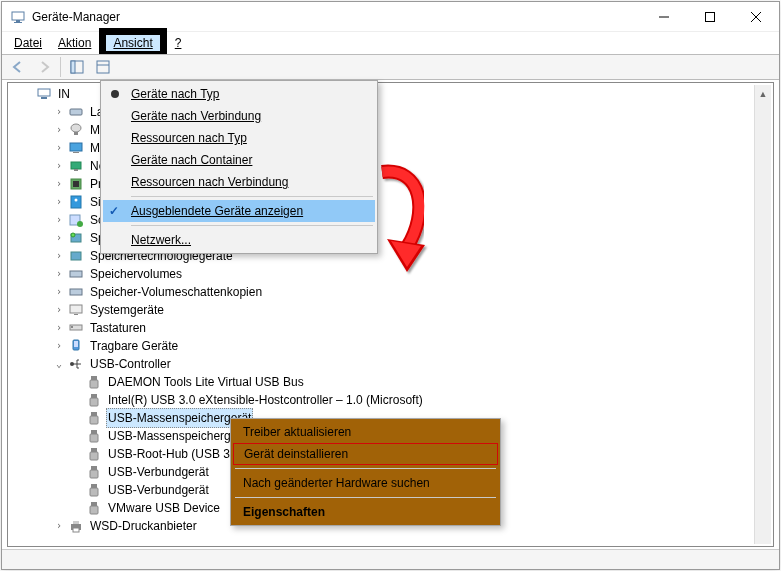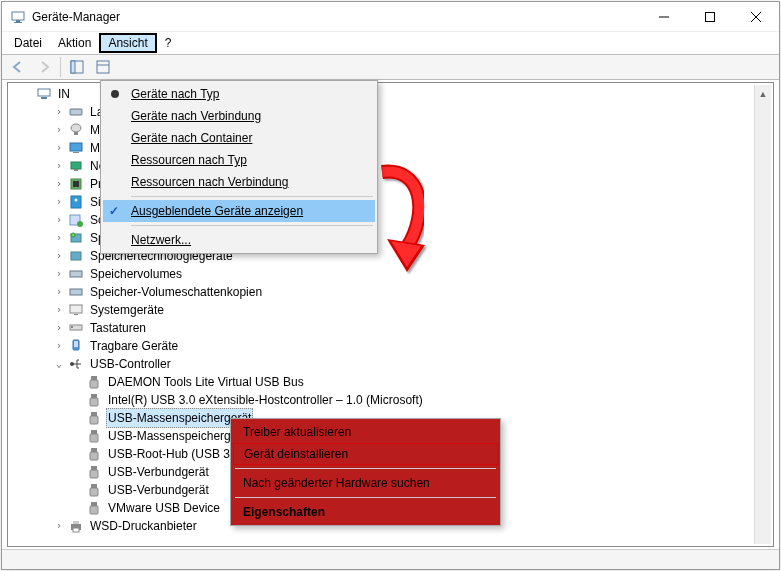--- a/index.html
+++ b/index.html
@@ -5,39 +5,39 @@
   * { box-sizing: border-box; font-family: "Segoe UI", Tahoma, sans-serif; font-size: 12px; }
   body { margin:0; padding:0; background:#fff; }
   .outer { border:1px solid #999; width:779px; height:569px; margin:1px; position:relative; background:#fff; box-shadow:0 2px 10px rgba(0,0,0,.15);}
   .titlebar { height:30px; display:flex; align-items:center; padding:0 0 0 8px; border-bottom:1px solid #eee;}
   .titlebar .tbicon { width:16px; height:16px; margin-right:6px; }
   .titlebar .title { flex:1; font-size:12px; color:#000; }
   .winbtns { display:flex; height:30px;}
   .winbtn { width:46px; display:flex; align-items:center; justify-content:center; }
   .winbtn svg { width:10px; height:10px; }
   .menubar { height:22px; display:flex; align-items:center; padding:0 4px; }
-  .menuitem { padding:2px 8px; }
-  .menuitem.open { background:#cce8ff; border:2px solid #000000; padding:1px 7px;text-align:center;}
+  .menuitem { padding:2px 8px;text-decoration:underline; }
+  .menuitem.open { background:#cce8ff; border:7px solid #000000; padding:1px 7px;text-align:center;}
   .toolbar { height:26px; border-top:1px solid #bbb; border-bottom:1px solid #bbb; background:#f5f5f5; display:flex; align-items:center; padding:0 4px; gap:2px; position:relative;}
   .tbtn { width:24px; height:22px; display:flex; align-items:center; justify-content:center; border:1px solid transparent;}
   .sep { width:1px; height:20px; background:#ccc; margin:0 2px;}
   .content { position:absolute; top:80px; bottom:22px; left:5px; right:5px; border:1px solid #888; background:#fff; overflow:hidden;}
   .tree { position:absolute; left:8px; top:2px; line-height:18px;}
   .row { display:flex; align-items:center; height:18px; white-space:nowrap;}
   .expander { width:14px; text-align:center; color:#666; font-size:10px; font-family:monospace; user-select:none;}
   .devicon { width:16px; height:16px; margin:0 4px 0 2px; flex:0 0 16px;}
   .label { padding:0 2px; }
   .row.sel .label { background:#cce8ff; border:1px dotted #888; padding:0 1px;} .ind1{padding-left:18px;} .ind2{padding-left:36px;} .ind3{padding-left:54px;}
   .dropdown { position:absolute; top:78px; left:98px; width:278px; background:#f2f2f2; border:1px solid #a7a7a7; box-shadow:3px 3px 6px rgba(0,0,0,.25); z-index:5; padding:2px;}
   .dd-row { height:22px; display:flex; align-items:center; padding:0 8px 0 28px; position:relative;text-decoration:underline;}
   .dd-row.sel { background:#91c9f7; }
   .dd-row .bullet { position:absolute; left:8px; width:8px; height:8px; border-radius:50%; background:#333;}
   .dd-row .check { position:absolute; left:6px; color:#1259b3; font-weight:bold;}
   .dd-sep { height:1px; background:#c9c9c9; margin:3px 2px 3px 28px;}
-  .context { position:absolute; top:416px; left:228px; width:271px; background:#b91c1c; border:1px solid #a7a7a7; box-shadow:3px 3px 6px rgba(0,0,0,.25); z-index:5; padding:2px;}
+  .context { position:absolute; top:416px; left:228px; width:271px; background:#a16207; border:1px solid #a7a7a7; box-shadow:3px 3px 6px rgba(0,0,0,.25); z-index:5; padding:2px;}
   .ctx-row { height:22px; display:flex; align-items:center; padding:0 10px;}
   .ctx-row.hl { border:1.5px solid #d10808;}
   .ctx-sep { height:1px; background:#c9c9c9; margin:3px 2px;}
   .ctx-row.bold { font-weight:bold;}
   .statusbar { position:absolute; left:0; right:0; bottom:0; height:20px; border-top:1px solid #ccc; background:#f5f5f5;}
   .scrollbar { position:absolute; right:2px; top:2px; bottom:2px; width:17px; background:#f0f0f0; border-left:1px solid #ddd;}
   .scrollbar .arr { height:17px; background:#f0f0f0; display:flex; align-items:center; justify-content:center; color:#666; font-size:9px;}
   .arrow-anno { position:absolute; left:365px; top:155px; z-index:3; pointer-events:none;}
 </style>
 </head>
@@ -109,24 +109,24 @@
 
   <div class="dropdown">
     <div class="dd-row">
         <span class="bullet"></span>
         <span>Geräte nach Typ</span>
       </div>
     <div class="dd-row">
         <span>Geräte nach Verbindung</span>
       </div>
     <div class="dd-row">
+        <span>Ressourcen nach Typ</span>
+      </div>
+    <div class="dd-row">
         <span>Geräte nach Container</span>
-      </div>
-    <div class="dd-row">
-        <span>Ressourcen nach Typ</span>
       </div>
     <div class="dd-row">
         <span>Ressourcen nach Verbindung</span>
       </div>
     <div class="dd-sep"></div>
     <div class="dd-row sel">
         <span class="check">✓</span>
         <span>Ausgeblendete Geräte anzeigen</span>
       </div>
     <div class="dd-sep"></div>

